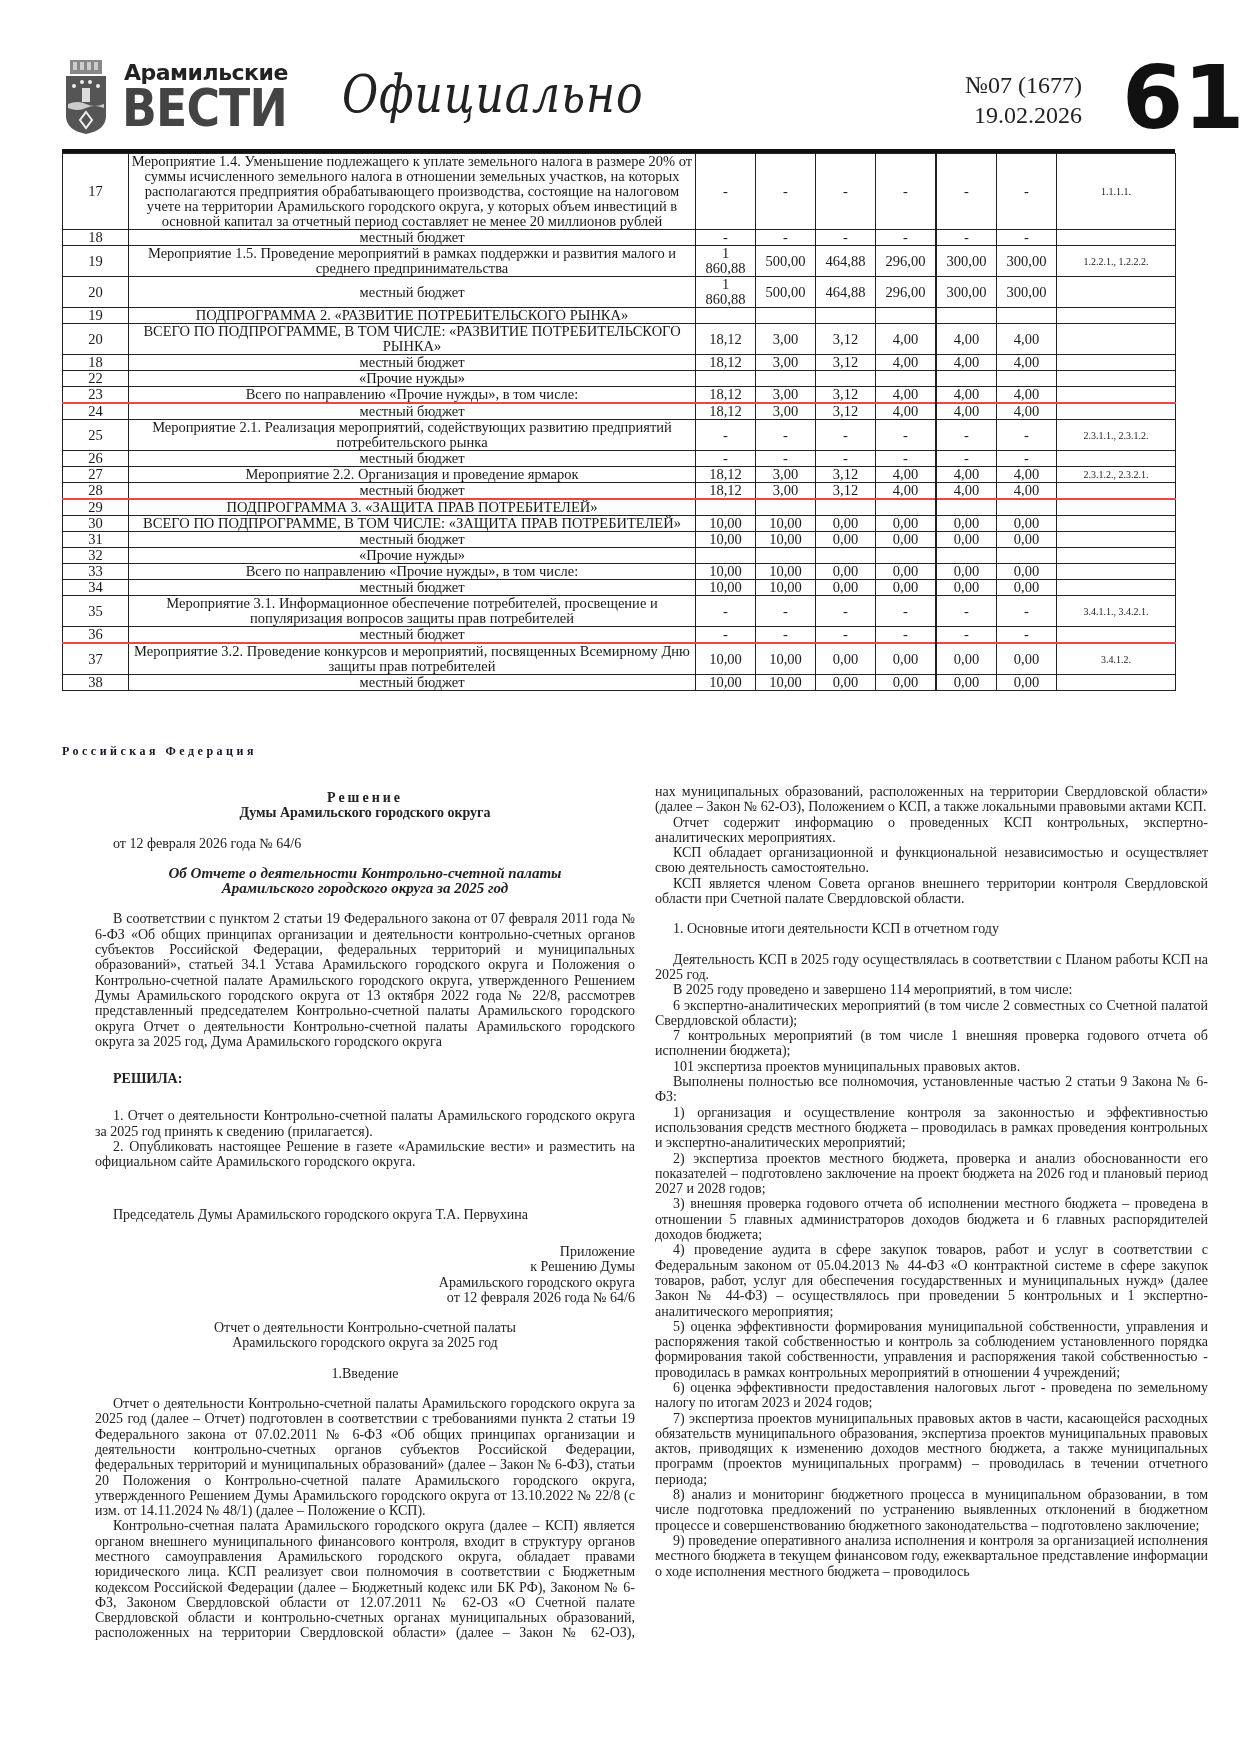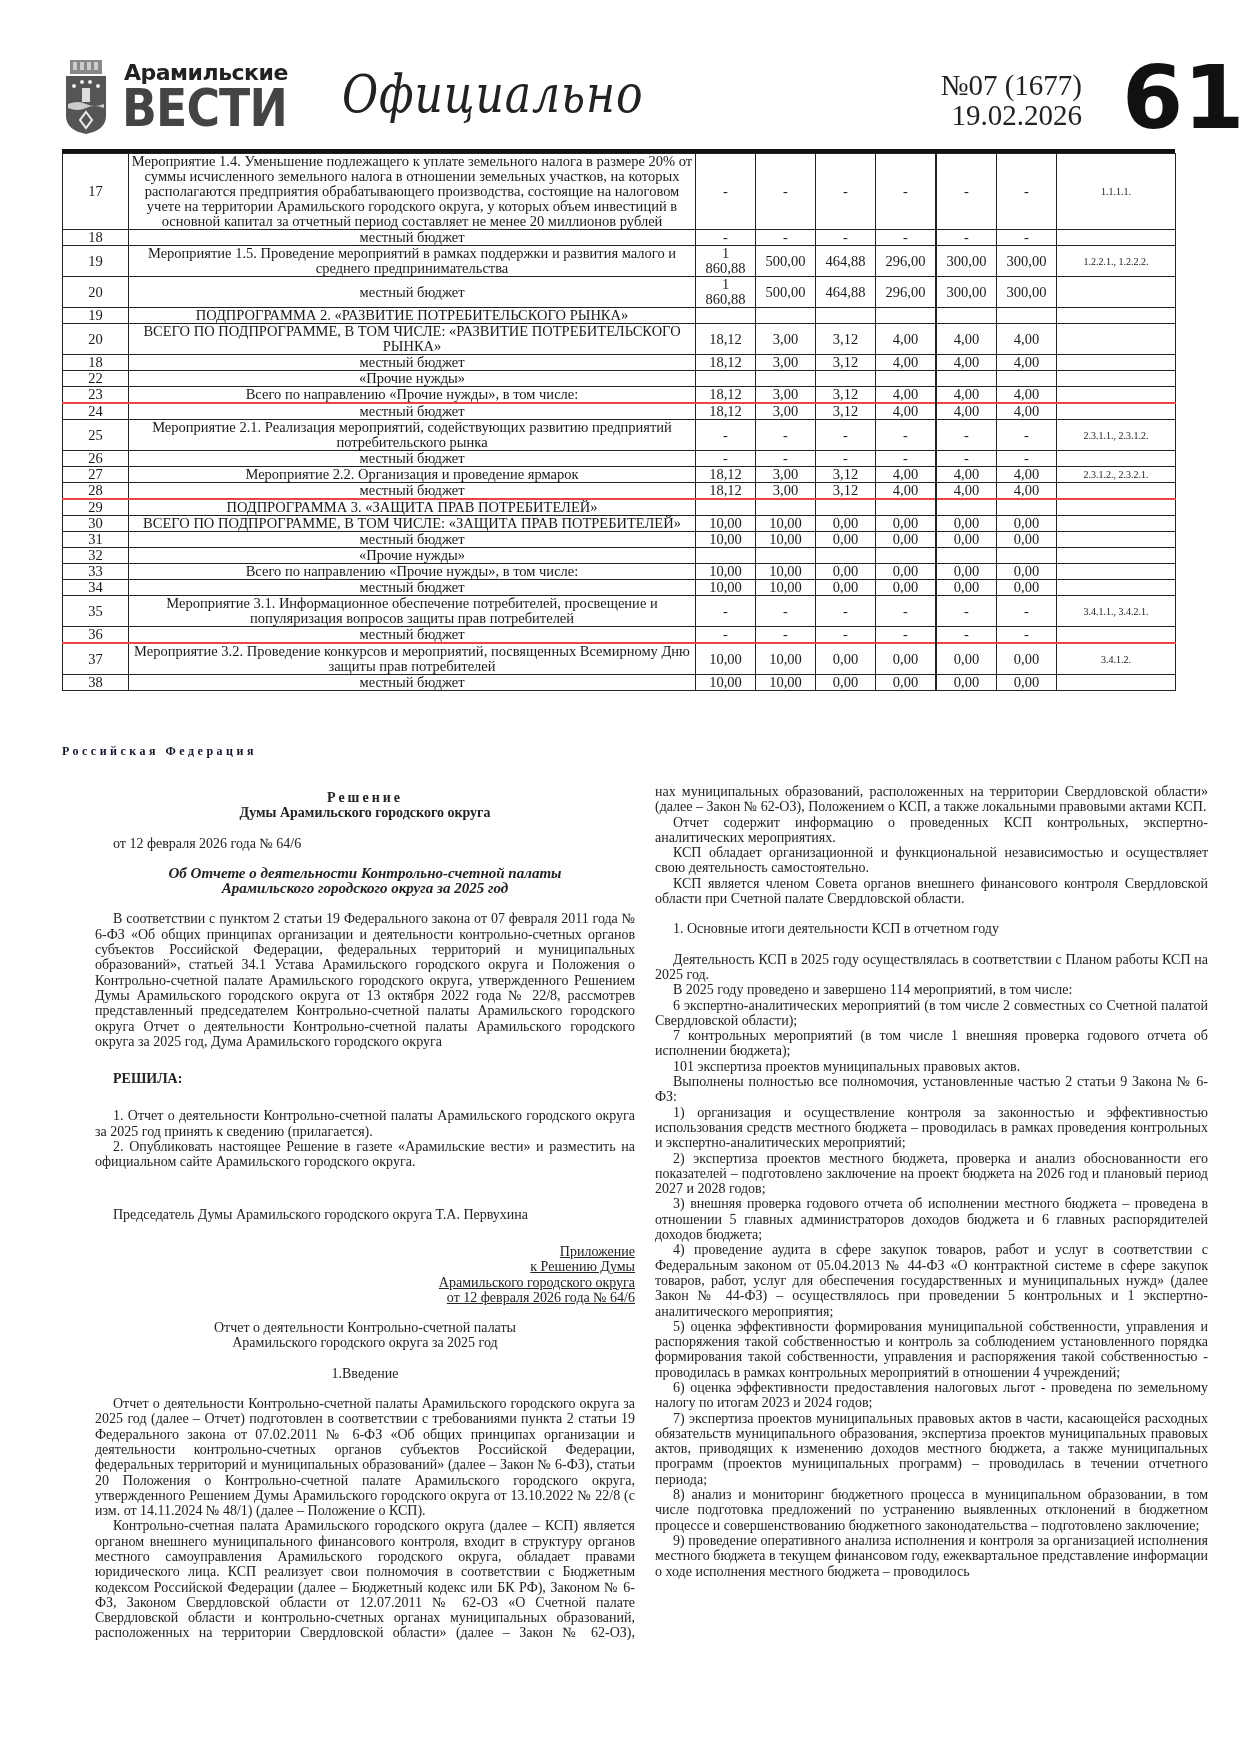--- a/index.html
+++ b/index.html
@@ -12,21 +12,21 @@
   .crest { position: absolute; left: 2px; top: 2px; width: 44px; height: 74px; }
   .logo-top { position: absolute; left: 62px; top: 2px; font-family: "DejaVu Sans", sans-serif;
               font-size: 22px; font-weight: bold; color: #222; letter-spacing: -0.5px; }
   .logo-main { position: absolute; left: 60px; top: 22px; font-family: "DejaVu Sans", sans-serif;
                font-size: 52px; font-weight: bold; color: #444; letter-spacing: -1px; line-height: 56px;
                transform: scaleX(0.88); transform-origin: left; }
   .section-title { position: absolute; left: 280px; top: 6px; font-family: "DejaVu Serif", serif;
                    font-style: italic; font-size: 52px; color: #222; transform: scaleX(0.85);
                    transform-origin: left; letter-spacing: 1px; }
   .issue { position: absolute; left: 820px; top: 12px; font-family: "Liberation Serif", serif;
-           font-size: 29px; line-height: 30px; text-align: right; width: 200px; color: #222; }
+           font-size: 24px; line-height: 30px; text-align: right; width: 200px; color: #222; }
   .page-num { position: absolute; left: 1060px; top: -10px; font-family: "DejaVu Sans", sans-serif;
               font-size: 88px; font-weight: bold; color: #111; line-height: 100px; }
   .masthead-rule { position: absolute; left: 62px; top: 149px; width: 1113px; height: 4px; background: #111; }
 
   
   .budget-table { position: absolute; left: 62px; top: 153px; border-collapse: collapse;
                   width: 1113px; table-layout: fixed; font-size: 14.5px; line-height: 15px; }
   .budget-table td { border: 1px solid #222; text-align: center; vertical-align: middle;
                      padding: 0 2px; overflow: hidden; }
   .budget-table td.num { width: 61px; }
@@ -34,21 +34,21 @@
   .budget-table td.val { width: 55px; }
   .budget-table td.val4 { border-right: 2px solid #222; }
   .budget-table td.code { width: 114px; font-size: 10px; }
   .budget-table tr.thick td { border-top: 2px solid #ef4444; }
 
   
   .col { position: absolute; font-size: 14px; line-height: 15.3px; text-align: justify; color: #222; margin-left: 33px; }
   .col p { margin: 0; text-indent: 18px; }
   .col p.noind { text-indent: 0; }
   .col .center { text-align: center; text-indent: 0; }
-  .col .right { text-align: right; text-indent: 0; text-decoration: underline; }
+  .col .right { text-align: right; text-indent: 0; }
   .col .gap { height: 15px; }
   .col .gap2 { height: 22px; }
   .ruf { position: absolute; left: 62px; top: 744px; font-weight: bold; font-size: 12px;
          letter-spacing: 3.5px; color: #0f172a; }
   .bold { font-weight: bold; }
   .ital-bold { font-weight: bold; font-style: italic; font-size: 15px; }
   .spaced { letter-spacing: 3px; }
 </style>
 </head>
 <body>
@@ -383,21 +383,21 @@
   <p class="center">1.Введение</p>
   <div class="gap"></div>
   <p>Отчет о деятельности Контрольно-счетной палаты Арамильского городского округа за 2025 год (далее – Отчет) подготовлен в соответствии с требованиями пункта 2 статьи 19 Федерального закона от 07.02.2011 № 6-ФЗ «Об общих принципах организации и деятельности контрольно-счетных органов субъектов Российской Федерации, федеральных территорий и муниципальных образований» (далее – Закон № 6-ФЗ), статьи 20 Положения о Контрольно-счетной палате Арамильского городского округа, утвержденного Решением Думы Арамильского городского округа от 13.10.2022 № 22/8 (с изм. от 14.11.2024  № 48/1) (далее – Положение о КСП).</p>
   <p style="height:125px; overflow:hidden;">Контрольно-счетная палата Арамильского городского округа (далее – КСП) является органом внешнего муниципального финансового контроля, входит в структуру органов местного самоуправления Арамильского городского округа, обладает правами юридического лица. КСП реализует свои полномочия в соответствии с Бюджетным кодексом Российской Федерации (далее – Бюджетный кодекс или БК РФ), Законом № 6-ФЗ, Законом Свердловской области от 12.07.2011 № 62-ОЗ «О Счетной палате Свердловской области и контрольно-счетных органах муниципальных образований, расположенных на территории Свердловской области» (далее – Закон № 62-ОЗ), Положением о КСП, а также локальными правовыми актами КСП.</p>
 </div>
 
 <div class="col" style="left:622px; top:784px; width:553px;">
   <p class="noind">нах муниципальных образований, расположенных на территории Свердловской области» (далее – Закон № 62-ОЗ), Положением о КСП, а также локальными правовыми актами КСП.</p>
   <p>Отчет содержит информацию о проведенных КСП контрольных, экспертно-аналитических мероприятиях.</p>
   <p>КСП обладает организационной и функциональной независимостью и осуществляет свою деятельность самостоятельно.</p>
-  <p>КСП является членом Совета органов внешнего финансового контроля Свердловской области при Счетной палате Свердловской области.</p>
+  <p>КСП является членом Совета органов внешнего территории контроля Свердловской области при Счетной палате Свердловской области.</p>
   <div class="gap"></div>
   <p>1. Основные итоги деятельности КСП в отчетном году</p>
   <div class="gap"></div>
   <p>Деятельность КСП в 2025 году осуществлялась в соответствии с Планом работы КСП на 2025 год.</p>
   <p>В 2025 году проведено и завершено 114 мероприятий, в том числе:</p>
   <p>6 экспертно-аналитических мероприятий (в том числе 2 совместных со Счетной палатой Свердловской области);</p>
   <p>7 контрольных мероприятий (в том числе 1 внешняя проверка годового отчета об исполнении бюджета);</p>
   <p>101 экспертиза проектов муниципальных правовых актов.</p>
   <p>Выполнены полностью все полномочия, установленные частью 2 статьи 9 Закона № 6-ФЗ:</p>
   <p>1) организация и осуществление контроля за законностью и эффективностью использования средств местного бюджета – проводилась в рамках проведения контрольных и экспертно-аналитических мероприятий;</p>

